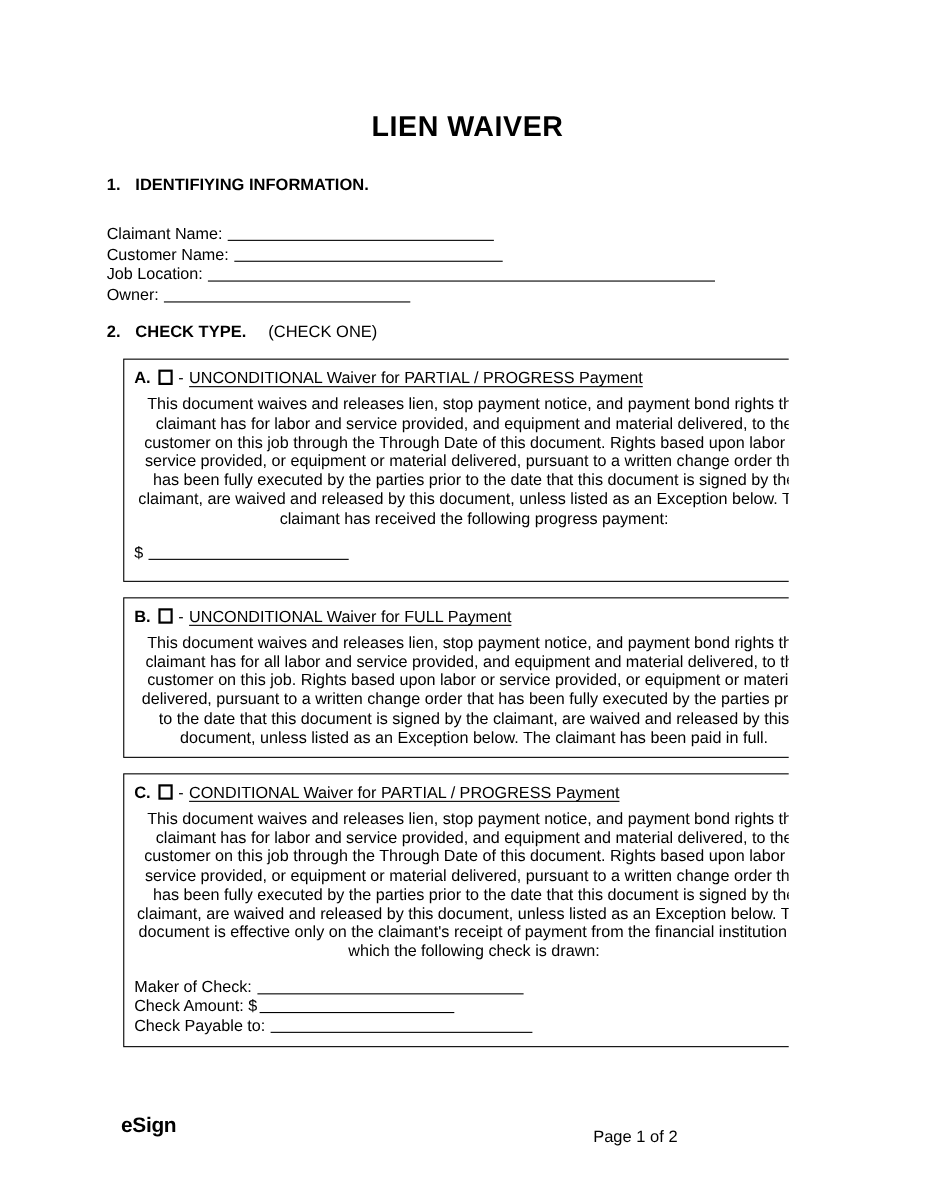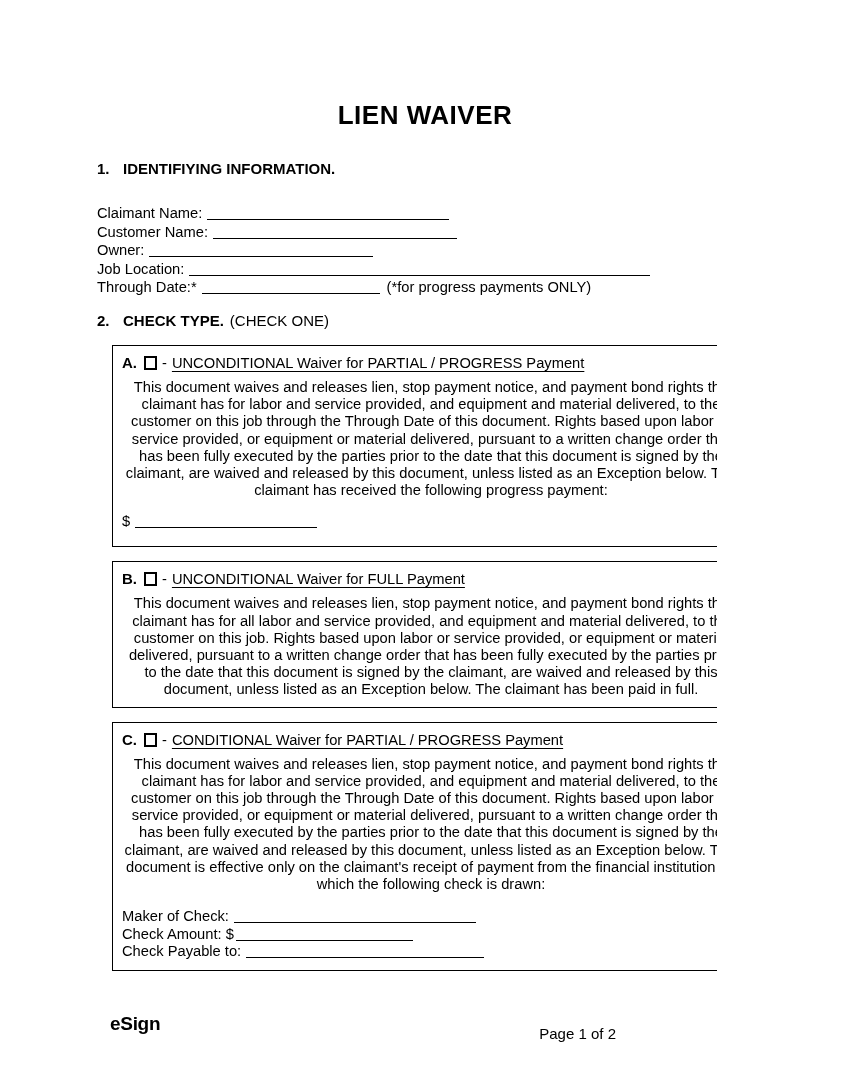--- a/index.html
+++ b/index.html
@@ -27,21 +27,21 @@
   .section-heading {
     margin-top: 30px;
     display: flex;
     font-size: 15px;
     font-weight: bold;
     line-height: 18px;
     white-space: nowrap;
   }
   .section-heading.second { margin-top: 15px; }
   .sec-num { width: 26px; flex: 0 0 26px; }
-  .check-one { font-weight: normal; margin-left: 6px; }
+  .check-one { font-weight: normal; margin-left: 20px; }
 
   .id-fields { margin-top: 26px; font-size: 14.7px; }
   .field-row { height: 18.6px; line-height: 18.6px; white-space: nowrap; }
 
   .fill-line {
     display: inline-block;
     border-bottom: 1.4px solid #000;
     height: 5px;
     margin-left: 5px;
     position: relative;
@@ -119,27 +119,24 @@
     </div>
 
     <div class="id-fields">
       <div class="field-row">
         <span>Claimant Name:</span><span class="fill-line w-claimant"></span>
       </div>
       <div class="field-row">
         <span>Customer Name:</span><span class="fill-line w-customer"></span>
       </div>
       <div class="field-row">
-        <span>Owner:</span><span class="fill-line w-owner"></span>
-      </div>
-      <div class="field-row">
         <span>Job Location:</span><span class="fill-line w-job"></span>
       </div>
       <div class="field-row">
-        <span>Through Date:*</span><span class="fill-line w-through"></span><span class="field-note">(*for progress payments ONLY)</span>
+        <span>Owner:</span><span class="fill-line w-owner"></span>
       </div>
     </div>
 
     <div class="section-heading second">
       <span class="sec-num">2.</span>
       <span>CHECK TYPE.</span>
       <span class="check-one">(CHECK ONE)</span>
     </div>
 
     <div class="waiver-box box-a">

